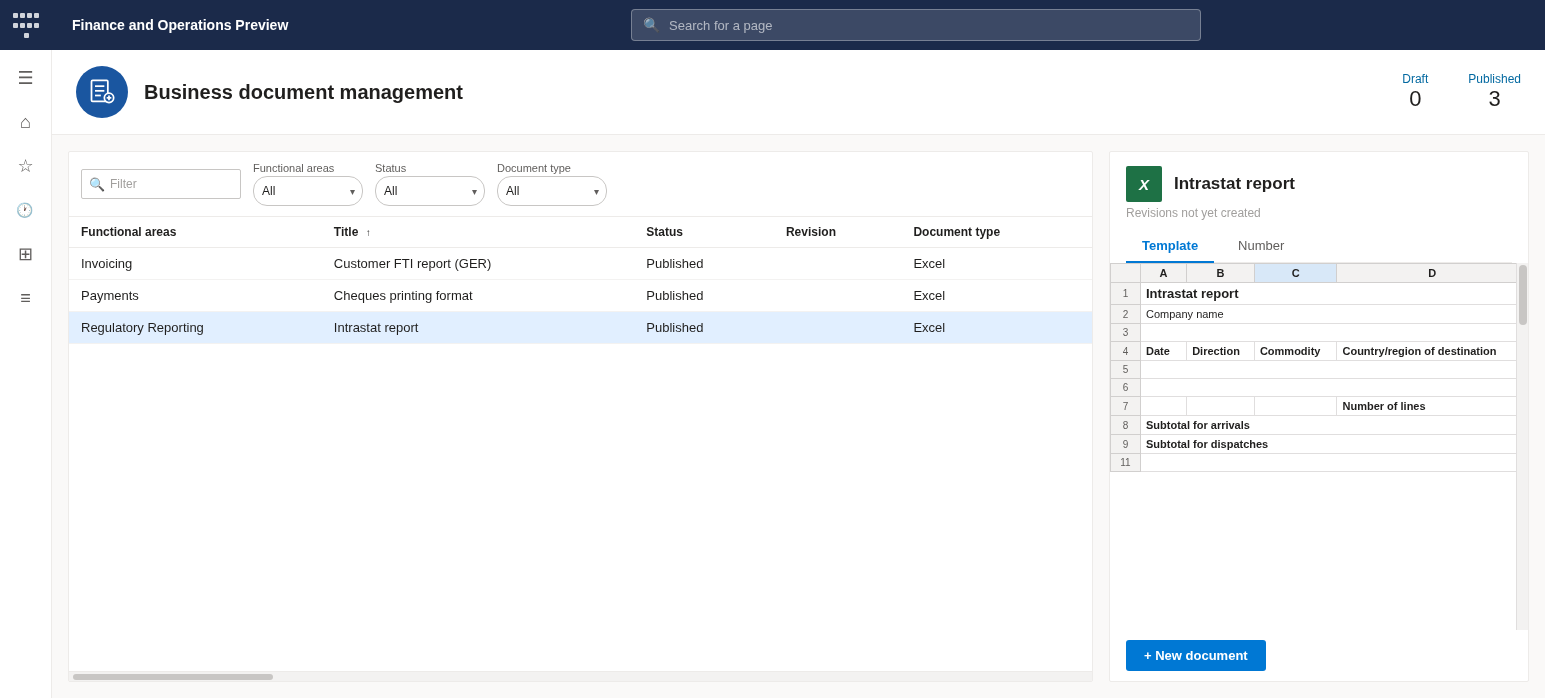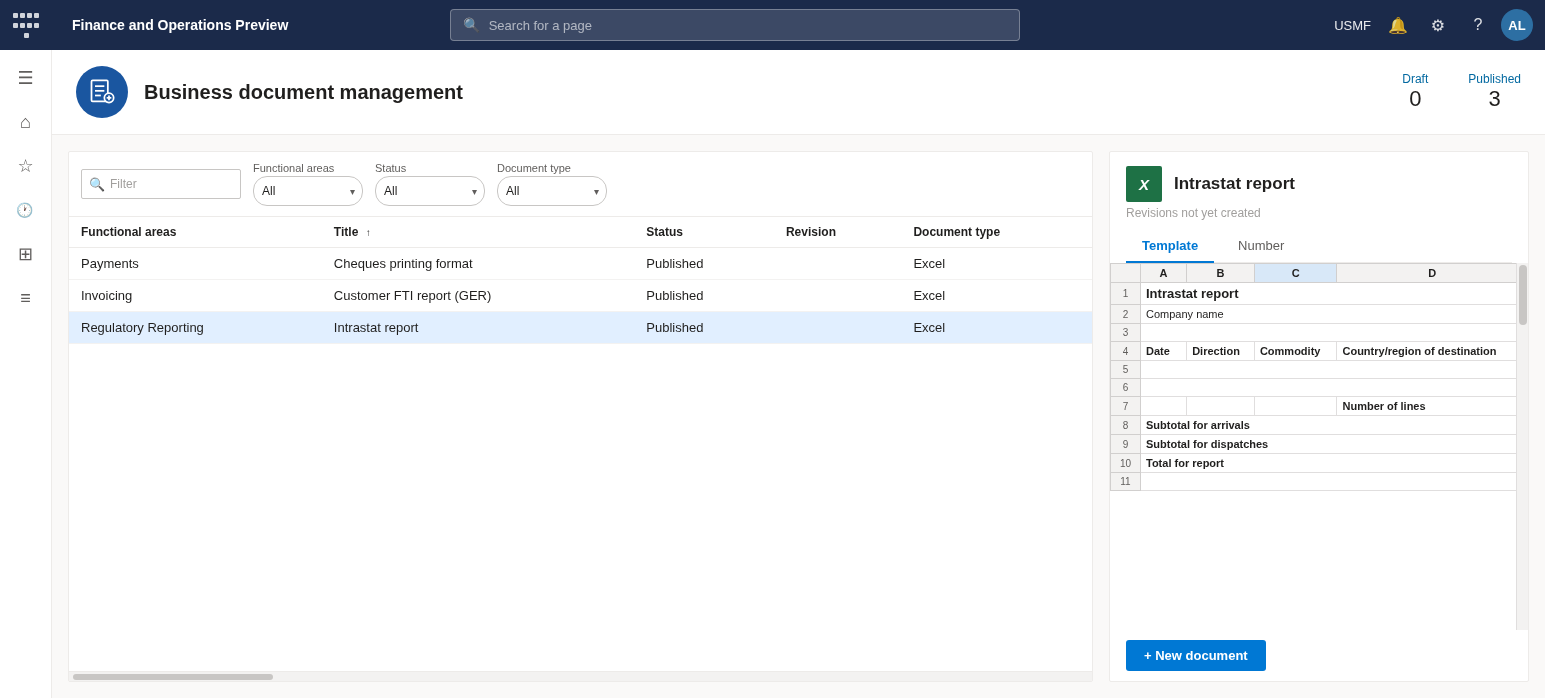--- a/index.html
+++ b/index.html
@@ -177,27 +177,20 @@
       <div class="nav-grid-dot"></div>
       <div class="nav-grid-dot"></div>
     <div class="nav-grid-dot"></div>
       <div class="nav-grid-dot"></div>
       <div class="nav-grid-dot"></div>
   </div>
   <span class="nav-title">Finance and Operations Preview</span>
   <div class="nav-search">
     <span class="nav-search-icon">🔍</span>
     <input type="text" placeholder="Search for a page" style="">
-  </div>
-  <div class="nav-right">
-    <span class="nav-usmf">USMF</span>
-    <div class="nav-icon-btn">🔔</div>
-    <div class="nav-icon-btn">⚙</div>
-    <div class="nav-icon-btn">?</div>
-    <div class="nav-avatar">AL</div>
   </div>
 </div>
 
 <div class="app-body">
 
   <div class="sidebar">
     <div class="sidebar-btn">☰</div>
     <div class="sidebar-btn">⌂</div>
     <div class="sidebar-btn">☆</div>
     <div class="sidebar-btn" style="font-size:14px;">🕐</div>
@@ -276,29 +269,29 @@
               <tr>
                 <th>Functional areas</th>
                 <th>Title <span class="sort-arrow">↑</span></th>
                 <th>Status</th>
                 <th>Revision</th>
                 <th>Document type</th>
               </tr>
             </thead>
             <tbody id="table-body">
             <tr>
-                  <td>Payments</td>
-                  <td>Cheques printing format</td>
+                  <td>Invoicing</td>
+                  <td>Customer FTI report (GER)</td>
                   <td>Published</td>
                   <td></td>
                   <td>Excel</td>
                 </tr>
                 <tr>
-                  <td>Invoicing</td>
-                  <td>Customer FTI report (GER)</td>
+                  <td>Payments</td>
+                  <td>Cheques printing format</td>
                   <td>Published</td>
                   <td></td>
                   <td>Excel</td>
                 </tr>
                 <tr class="selected">
                   <td>Regulatory Reporting</td>
                   <td>Intrastat report</td>
                   <td>Published</td>
                   <td></td>
                   <td>Excel</td>
@@ -378,24 +371,20 @@
                 </tr>
                 <tr>
                   <td class="ss-row-num">8</td>
                   <td colspan="4" class="ss-cell bold">Subtotal for arrivals</td>
                 </tr>
                 <tr>
                   <td class="ss-row-num">9</td>
                   <td colspan="4" class="ss-cell bold">Subtotal for dispatches</td>
                 </tr>
                 <tr>
-                  <td class="ss-row-num">10</td>
-                  <td colspan="4" class="ss-cell bold">Total for report</td>
-                </tr>
-                <tr>
                   <td class="ss-row-num">11</td>
                   <td colspan="4" class="ss-cell"></td>
                 </tr>
               </tbody>
           </table>
         </div>
 
         <div class="rp-footer">
           <button class="new-doc-btn">+ New document</button>
         </div>

